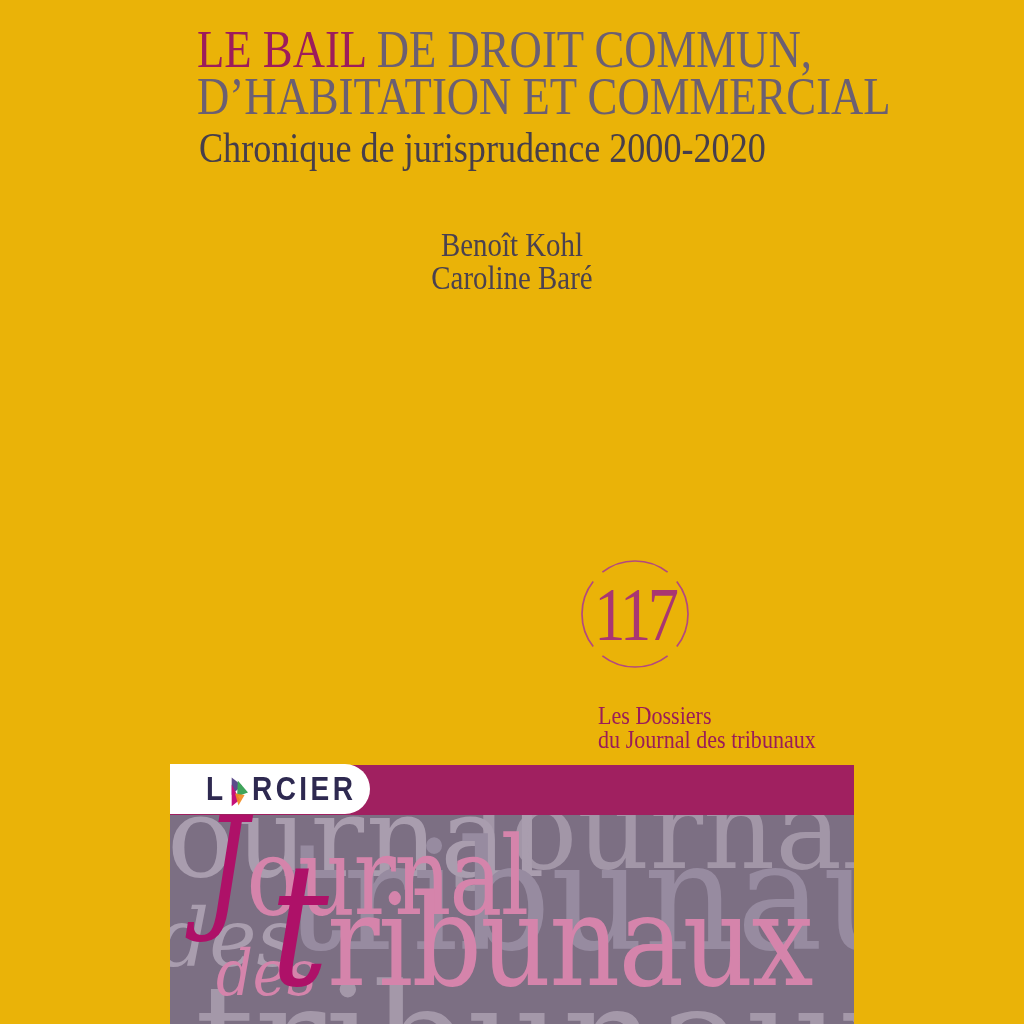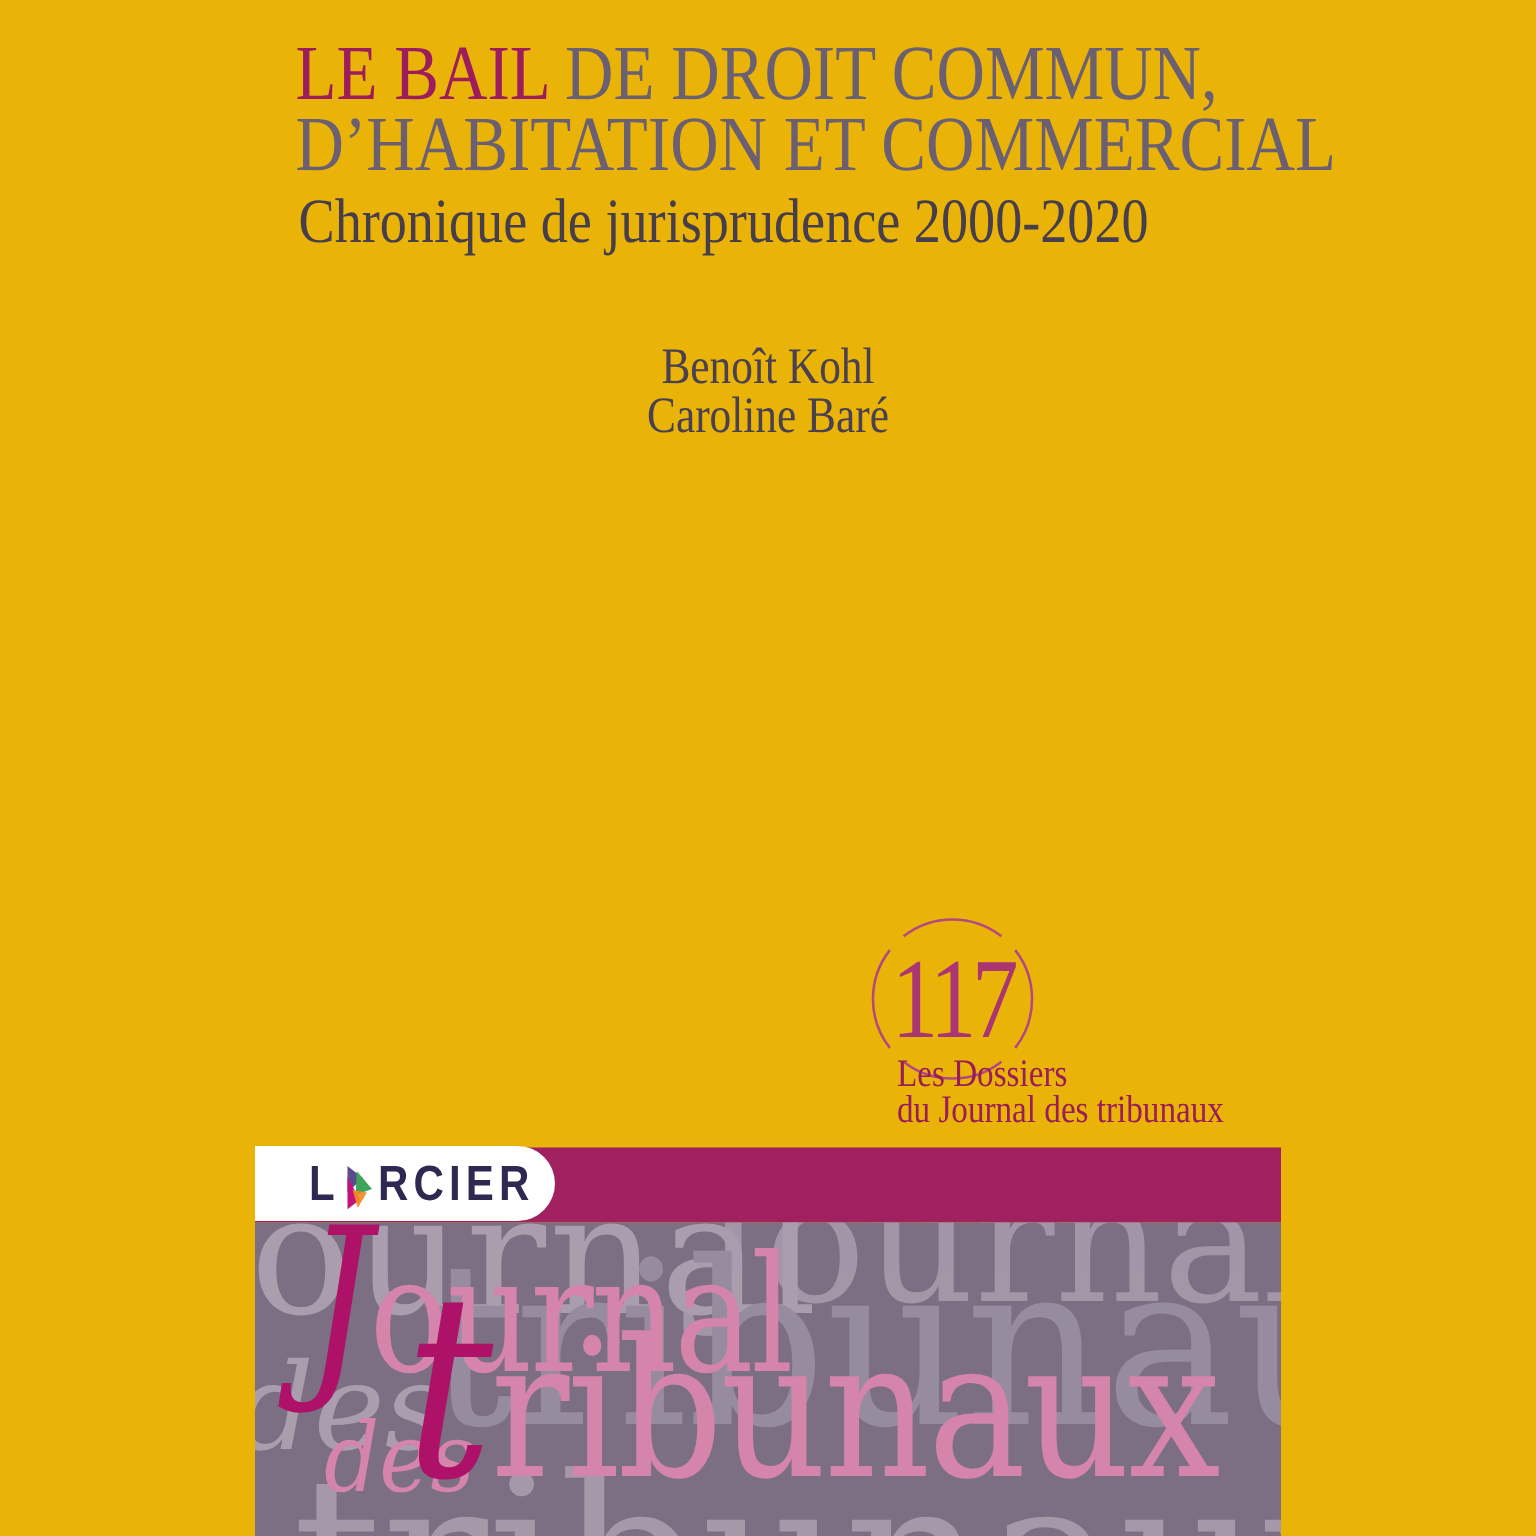--- a/index.html
+++ b/index.html
@@ -13,21 +13,21 @@
   #title-line2{top:71px;}
   #title-line1 .accent{color:var(--accent);}
   #subtitle{position:absolute;left:199px;top:127px;font-size:42px;line-height:1;white-space:nowrap;
             transform:scaleX(0.86);transform-origin:left top;color:var(--subtitle);}
 
   
   #authors{position:absolute;left:170px;top:228px;width:684px;text-align:center;
            font-size:34px;line-height:33px;color:var(--authors);transform:scaleX(0.85);}
 
   
-  #badge{position:absolute;left:575px;top:606px;width:120px;height:120px;}
+  #badge{position:absolute;left:575px;top:554px;width:120px;height:120px;}
   #badge svg{position:absolute;left:0;top:0;}
   #badge .num{position:absolute;left:0;top:0;width:100%;height:100%;
               display:flex;align-items:center;justify-content:center;
               font-size:76px;letter-spacing:-4px;transform:scaleX(0.82);
               color:var(--badge);}
   #series-lines{position:absolute;left:598px;top:704px;font-size:26px;line-height:24px;
                 color:var(--series);transform:scaleX(0.85);transform-origin:left top;
                 white-space:nowrap;}
 
   

